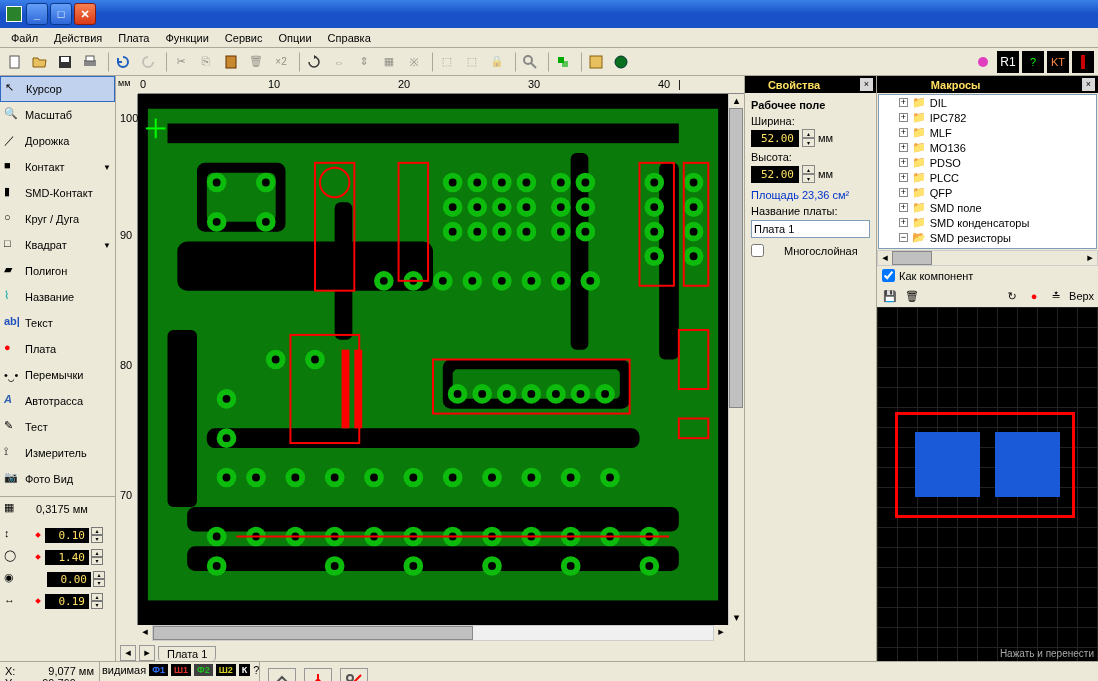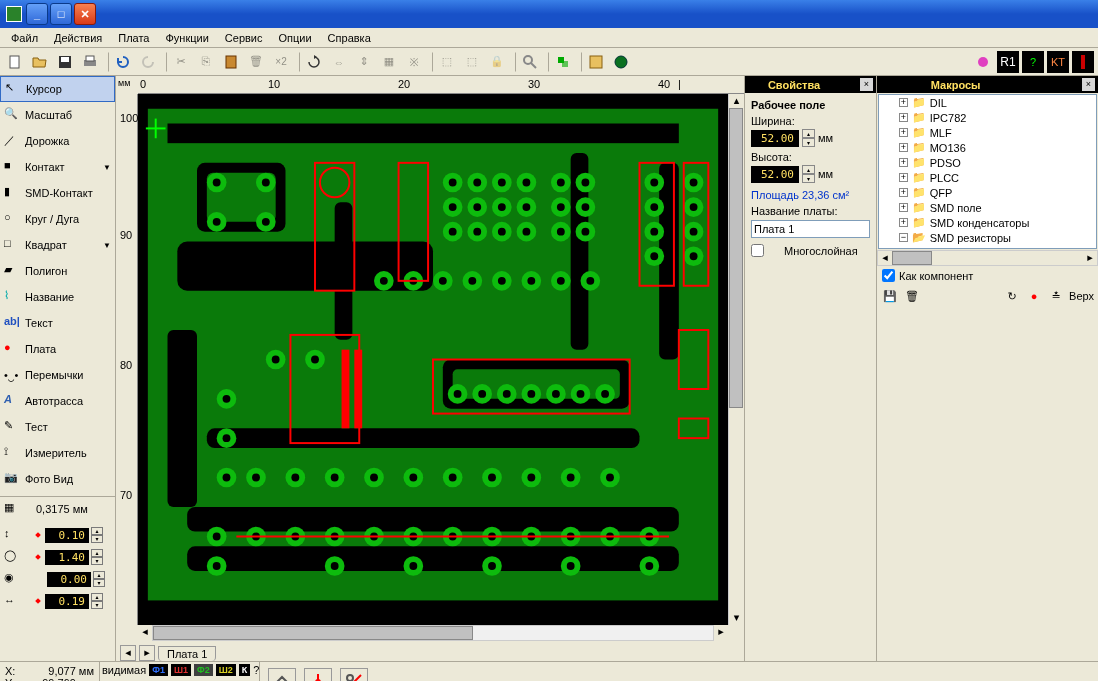--- a/index.html
+++ b/index.html
@@ -703,20 +703,27 @@
         </div>
       <div class="macrotb">
         <div class="mt">💾</div>
         <div class="mt">🗑</div>
         <div class="sp"></div>
         <div class="mt">↻</div>
         <div class="mt" style="color:red">●</div>
         <div class="mt">≛</div>
         <span>Верх</span>
       </div>
+      <div class="macroprev">
+        <div class="macrogrid"></div>
+        <div class="macrocomp" style="left:18px;top:105px;width:180px;height:106px"></div>
+        <div class="macropad" style="left:38px;top:125px;width:65px;height:65px"></div>
+        <div class="macropad" style="left:118px;top:125px;width:65px;height:65px"></div>
+        <div class="macrohint">Нажать и перенести</div>
+      </div>
     </div>
   </div>
 
 </div>
 
 <div class="statusarea">
   <div class="coordbox">
     <div>
         <span>X:</span>
         <span>9,077 мм</span>

